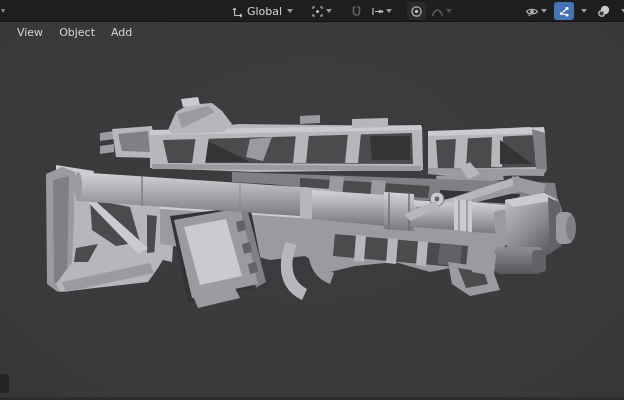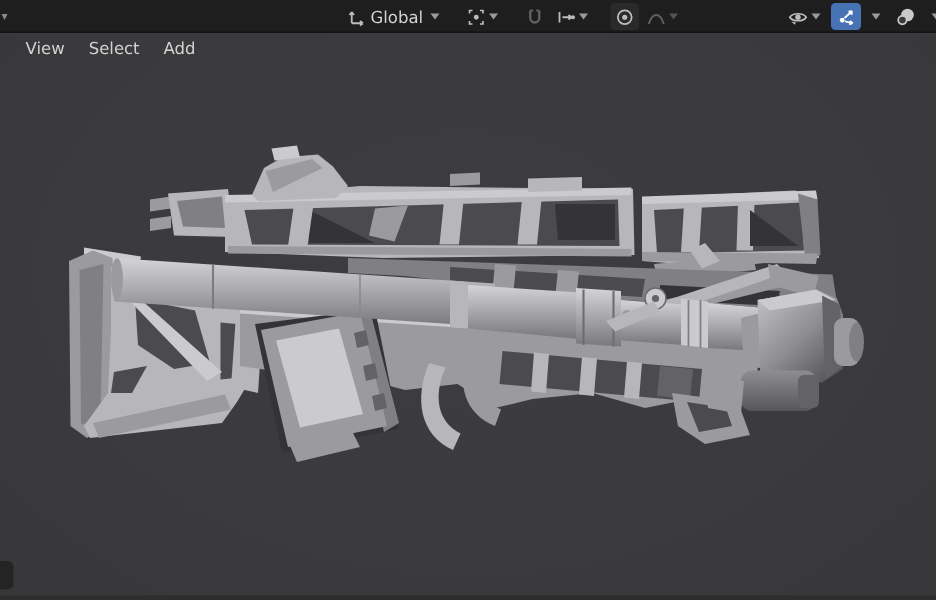--- a/index.html
+++ b/index.html
@@ -47,21 +47,21 @@
 </style>
 </head>
 <body>
 
 <div class="stage">
 
   <div class="header">
     <div class="menu-left">
       <span class="editor-caret">▾</span>
       <span class="menu-item">View</span>
-      <span class="menu-item">Select</span>
+      <span class="menu-item">Object</span>
       <span class="menu-item">Add</span>
     </div>
 
     <div class="ctrl-center">
       <div class="btn">
         <svg class="icon" width="13" height="13" viewBox="0 0 13 13">
           <path d="M3.5 10.5 L3.5 3 M3.5 3 L2 5 M3.5 3 L5 5" stroke="var(--icon)" stroke-width="1.2" fill="none"></path>
           <path d="M3.5 10.5 L11 10.5 M11 10.5 L9 9 M11 10.5 L9 12" stroke="var(--icon)" stroke-width="1.2" fill="none"></path>
         </svg>
         <span class="lbl">Global</span>

